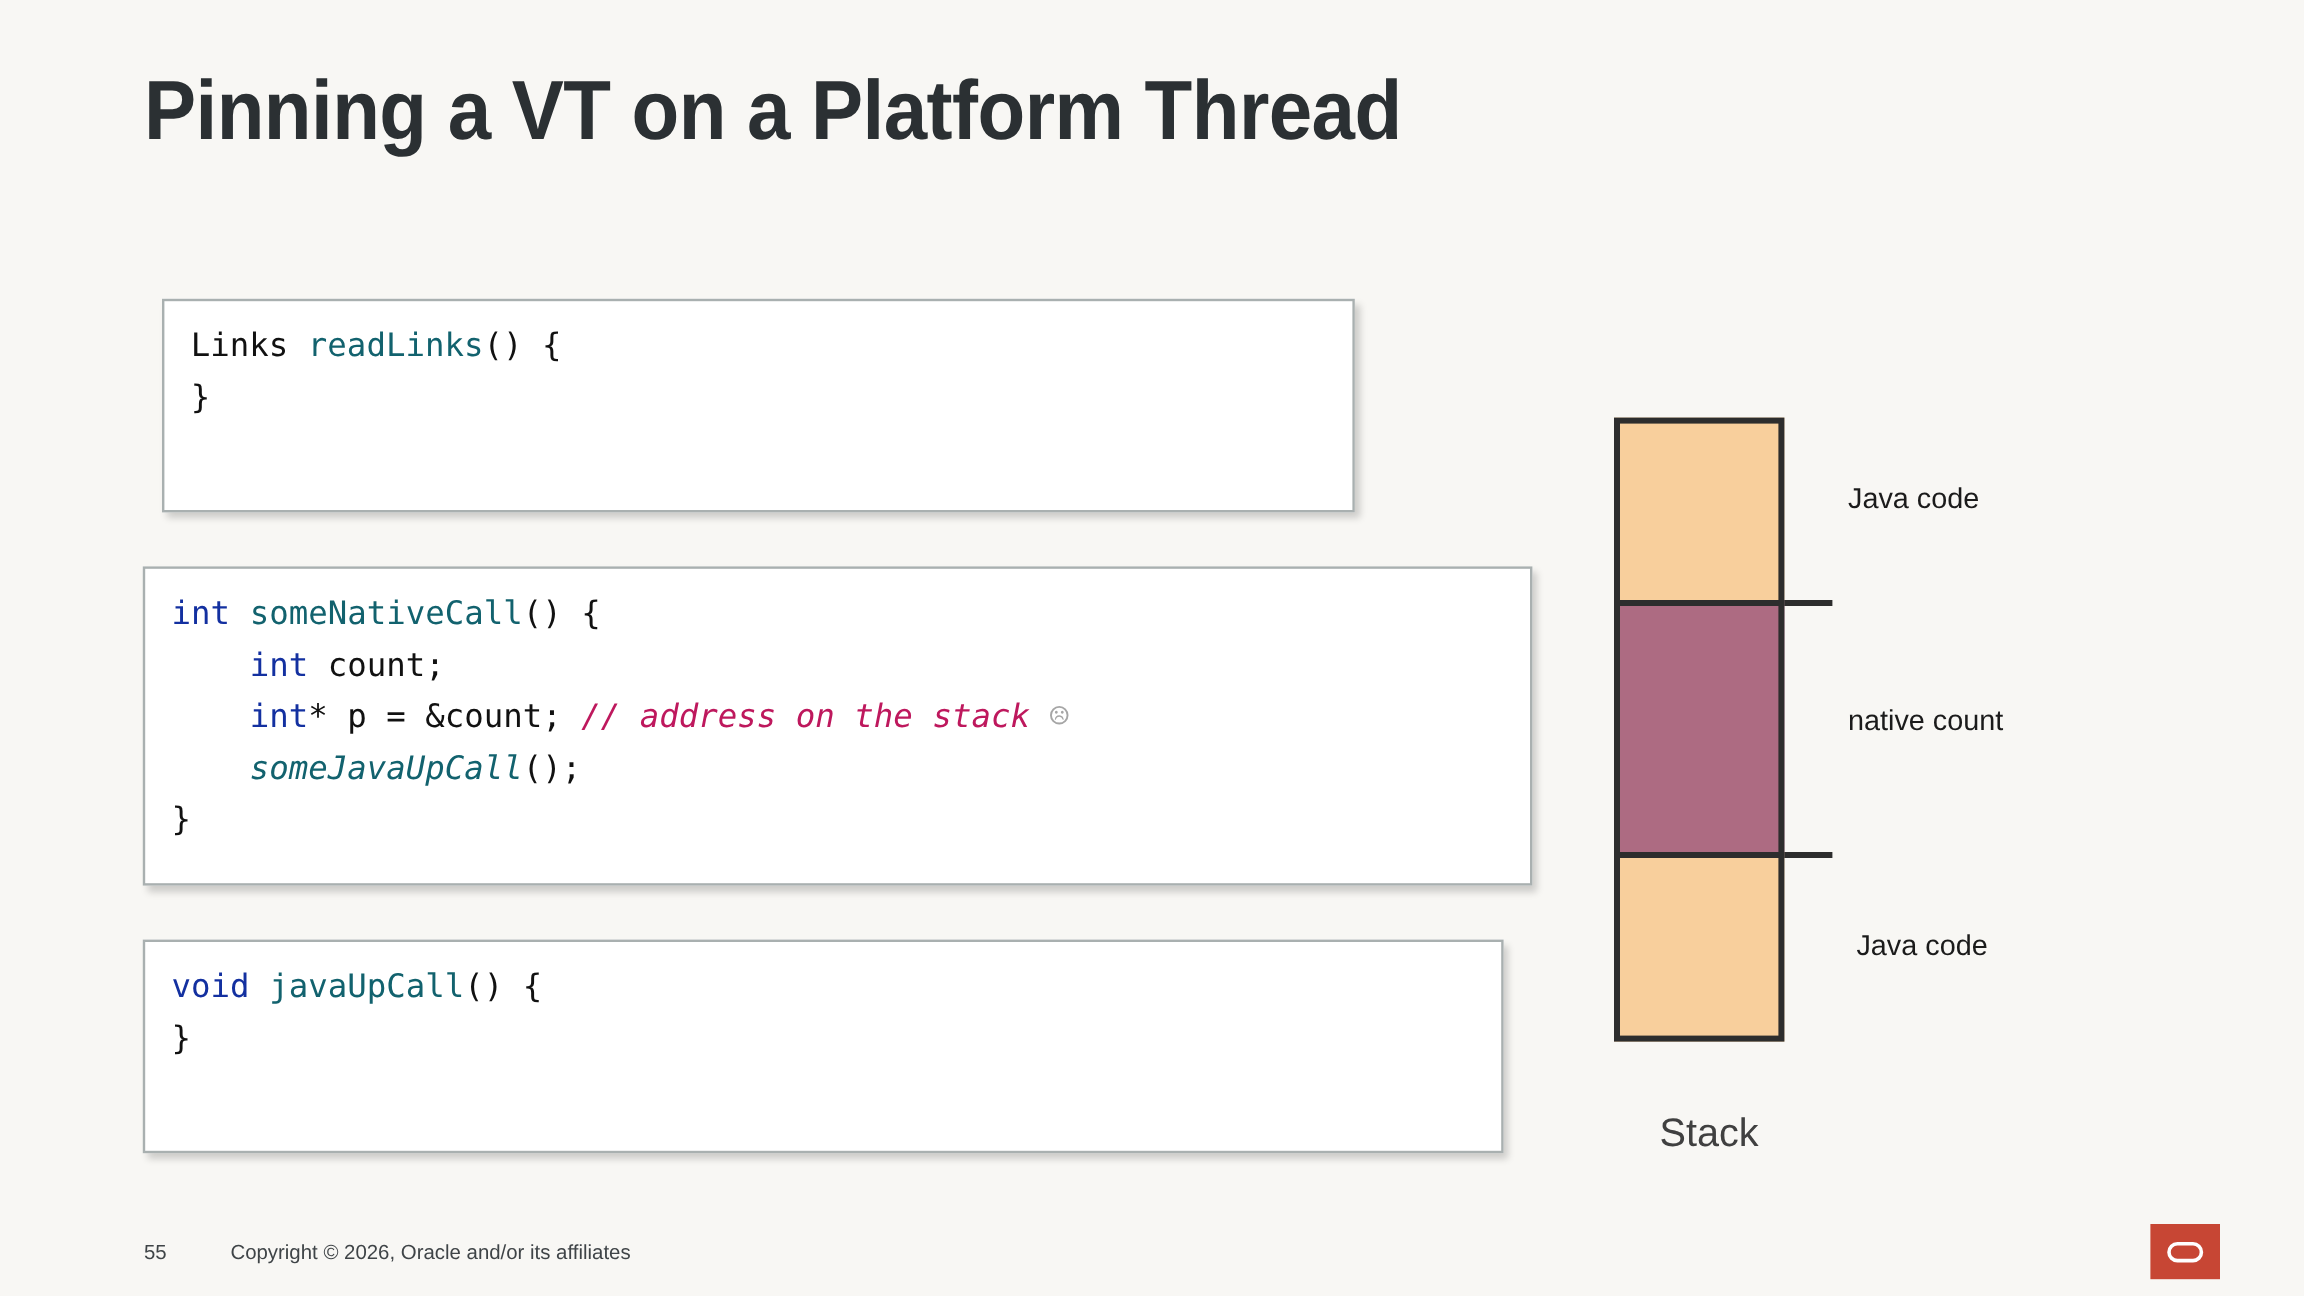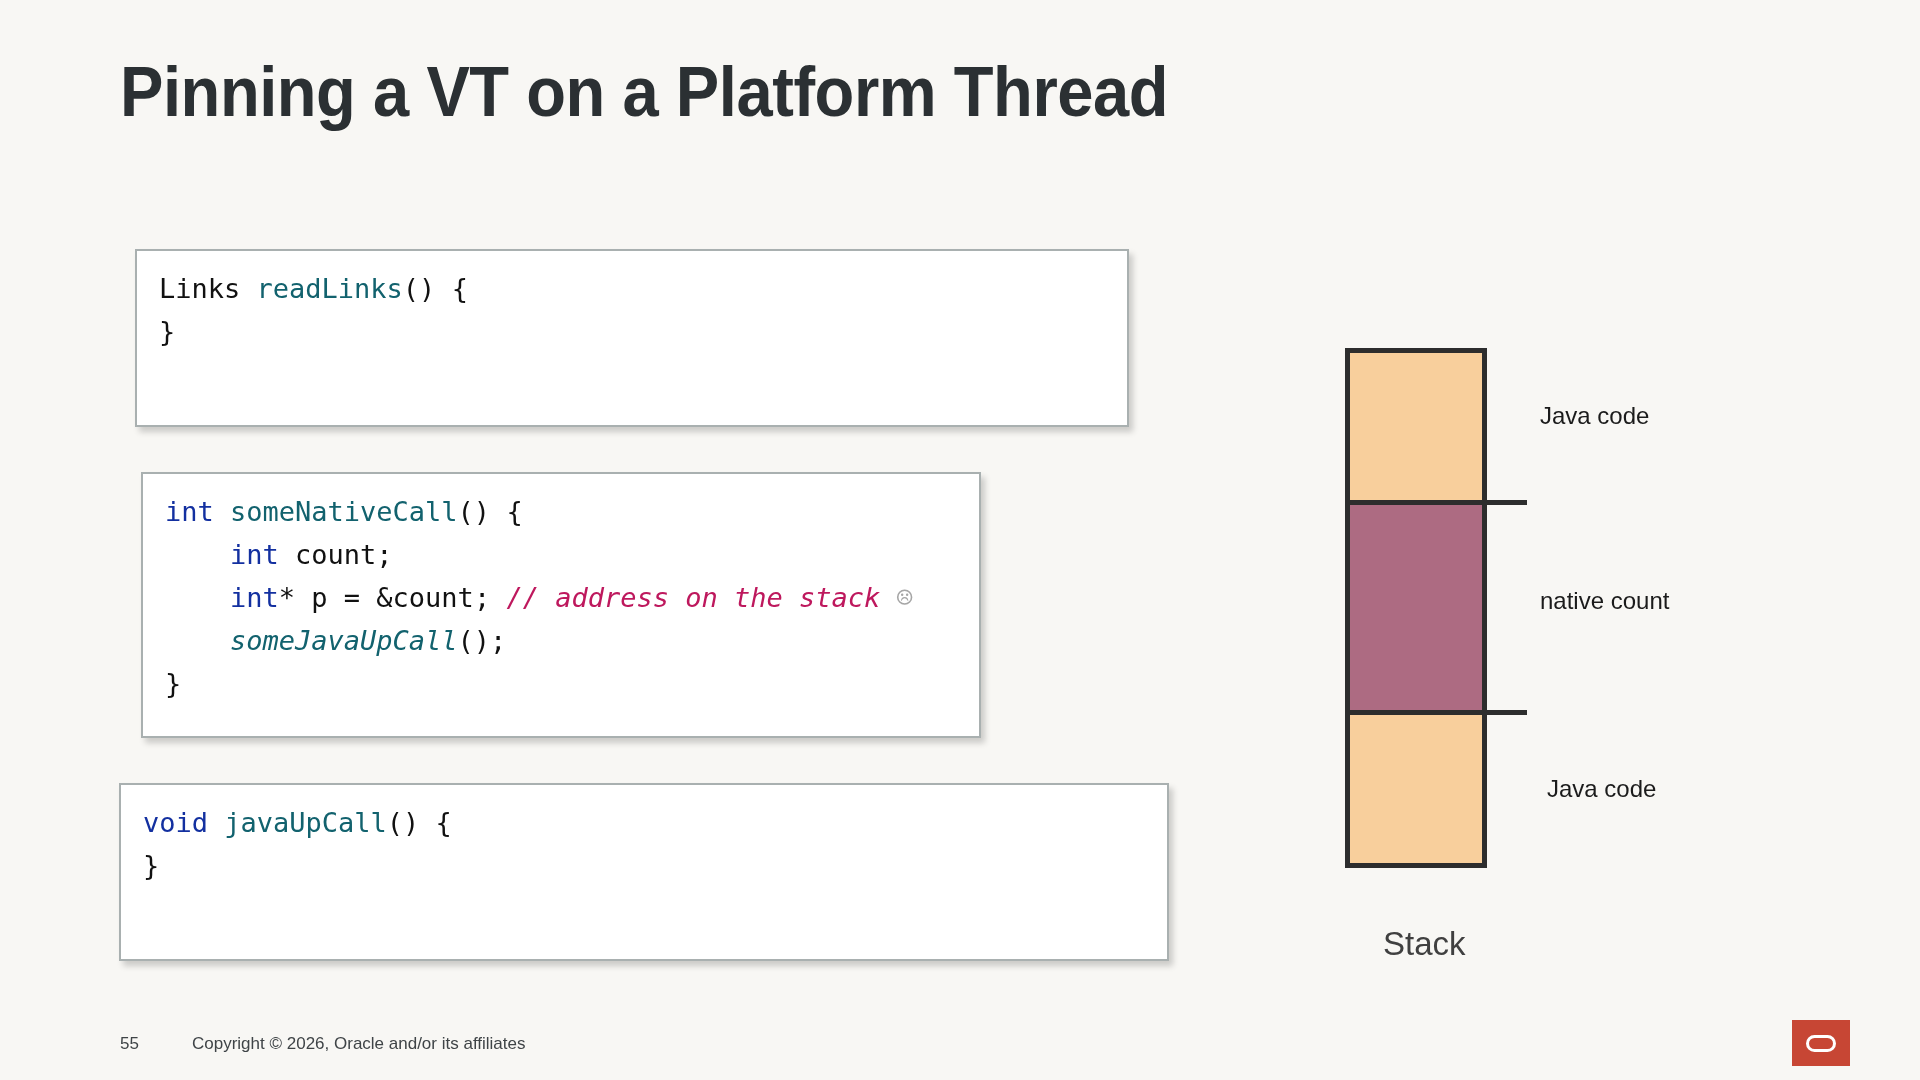--- a/index.html
+++ b/index.html
@@ -38,22 +38,22 @@
     box-shadow: 4px 5px 6px rgba(0,0,0,0.18);
     box-sizing: border-box;
     padding: 16px 22px 14px 22px;
     font-family: "DejaVu Sans Mono", monospace;
     font-size: 27px;
     line-height: 43px;
     color: #111111;
     white-space: pre;
   }
   #code-box-1 { left: 119px; top: 249px; width: 994px; height: 178px; margin-left: 16px; }
-  #code-box-2 { left: 119px; top: 472px; width: 840px; height: 266px; margin-left: 22px; }
-  #code-box-3 { left: 119px; top: 783px; width: 1050px; height: 178px; }
+  #code-box-2 { left: 119px; top: 472px; width: 1158px; height: 266px; }
+  #code-box-3 { left: 119px; top: 783px; width: 1134px; height: 178px; }
 
   .tok-type      { color: #1330a0; }
   .tok-method    { color: #12626e; }
   .tok-method-it { color: #12626e; font-style: italic; }
   .tok-plain     { color: #111111; }
   .tok-comment   { color: #be185d; font-style: italic; text-align: right; }
   .tok-emoji     { color: #a6a6a6; font-style: normal; }
 
   
   #stack-diagram {

